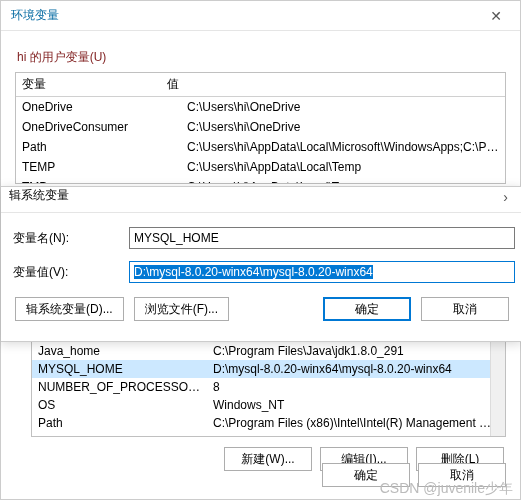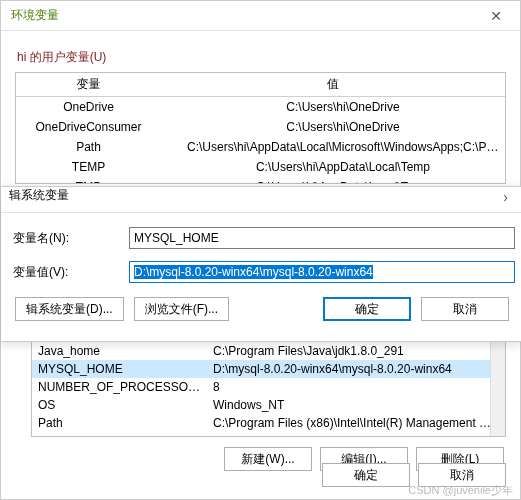--- a/index.html
+++ b/index.html
@@ -21,36 +21,35 @@
     position: relative;
   }
   .titlebar {
     height: 30px;
     display: flex;
     align-items: center;
     padding: 0 10px;
     border-bottom: 1px solid #e5e5e5;
     background: #fff;
   }
-  .titlebar-title { color: #4d7c0f; }
+  .titlebar-title { color: #0369a1; }
   .titlebar-close {
     margin-left: auto;
     font-size: 14px;
     color: #555;
     cursor: pointer;
     padding: 4px 8px;
   }
   .content { padding: 10px 14px; }
   .section-label { margin: 8px 0 6px 2px; color: #7f1d1d; }
   .var-table {
     border: 1px solid #c0c0c0;
     background: #fff;
     height: 112px;
     overflow: hidden;
-    text-align: center;
   }
   .var-table .hdr {
     display: flex;
     border-bottom: 1px solid #d0d0d0;
     background: #fff;
     font-weight: 400;
   }
   .var-table .hdr div, .var-table .row div {
     padding: 3px 6px;
     white-space: nowrap;
@@ -146,21 +145,21 @@
     position: absolute;
     right: 14px;
     bottom: 12px;
     display: flex;
     gap: 8px;
   }
   .watermark {
     position: absolute;
     right: 8px;
     bottom: 2px;
-    font-size: 11px;
+    font-size: 14px;
     color: #bbb;
     z-index: 20;
   }
 </style>
 </head>
 <body>
 
 <div class="window">
   <div class="titlebar">
     <span class="titlebar-title">环境变量</span>

